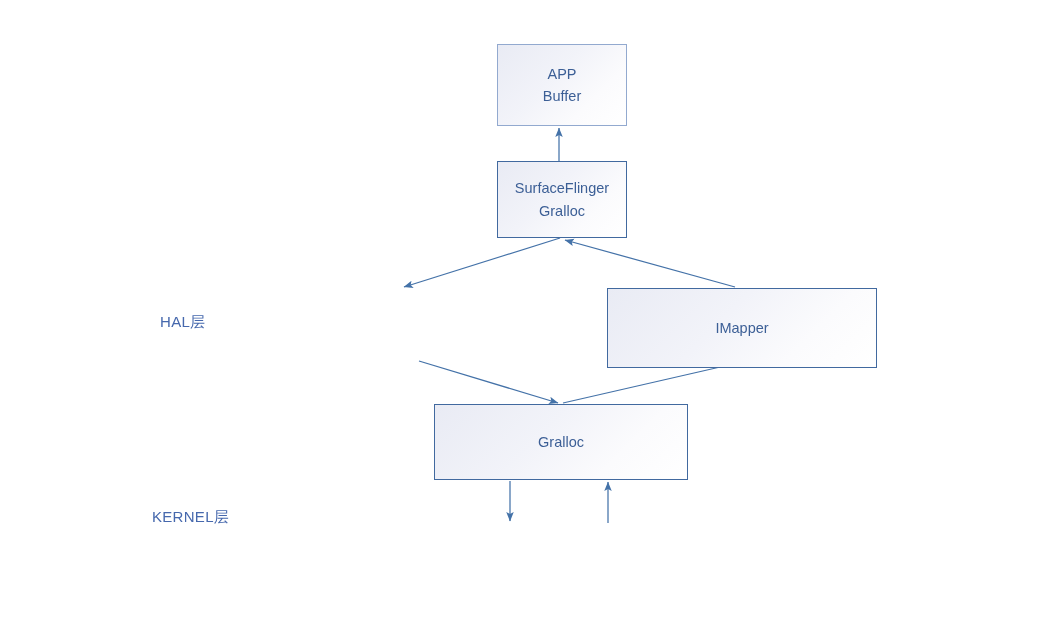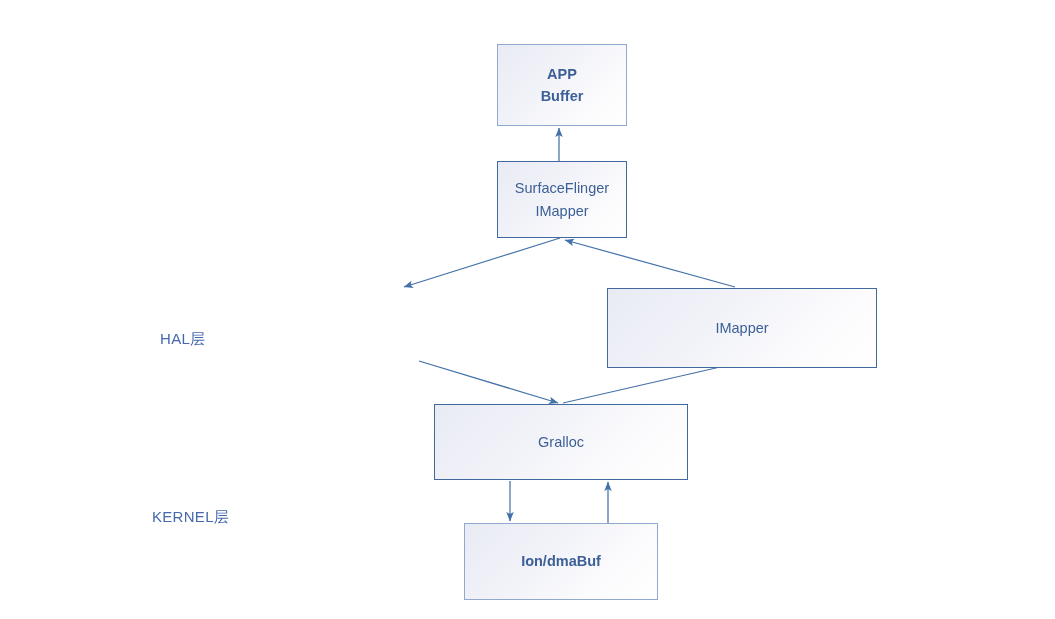--- a/index.html
+++ b/index.html
@@ -33,21 +33,20 @@
     align-items: center;
     justify-content: center;
     text-align: center;
     color: #3c5f96;
     font-size: 14.5px;
     line-height: 1.55;
     background: linear-gradient(135deg, #e9ebf4 0%, #f2f3f9 42%, #fbfbfd 72%, #ffffff 100%);
   }
   .node-light {
     border: 1.6px solid #92a9cf;
-    font-weight: bold;
   }
   .node-dark {
     border: 1.3px solid #41699f;
   }
   .node-label {
     white-space: pre-line;
     display: block;
   }
   .layer-label {
     position: absolute;
@@ -72,39 +71,36 @@
         <path d="M559,161 L559,128" marker-end="url(#arrowhead)"></path>
         <path d="M560,238 L404,287" marker-end="url(#arrowhead)"></path>
         <path d="M735,287 L565,240" marker-end="url(#arrowhead)"></path>
         <path d="M419,361 L558,403" marker-end="url(#arrowhead)"></path>
         <path d="M563,403 L742,362" marker-end="url(#arrowhead)"></path>
         <path d="M510,481 L510,521" marker-end="url(#arrowhead)"></path>
         <path d="M608,523 L608,482" marker-end="url(#arrowhead)"></path>
       </g>
   </svg>
 
-  <div class="layer-label" style="left:160px; top:330px;">HAL层</div>
+  <div class="layer-label" style="left:160px; top:313px;">HAL层</div>
   <div class="layer-label" style="left:152px; top:508px;">KERNEL层</div>
 
   <div class="node node-light" style="left:497px; top:44px; width:130px; height:82px;">
     <span class="node-label">APP
 Buffer</span>
   </div>
 
   <div class="node node-dark" style="left:497px; top:161px; width:130px; height:77px;">
     <span class="node-label">SurfaceFlinger
-IMapper</span>
+Gralloc</span>
   </div>
 
 
   <div class="node node-dark" style="left:607px; top:288px; width:270px; height:80px;">
     <span class="node-label">IMapper</span>
   </div>
 
   <div class="node node-dark" style="left:434px; top:404px; width:254px; height:76px;">
     <span class="node-label">Gralloc</span>
   </div>
 
-  <div class="node node-light" style="left:464px; top:523px; width:194px; height:77px;">
-    <span class="node-label">Ion/dmaBuf</span>
-  </div>
 
 </div>
 
 </body></html>

